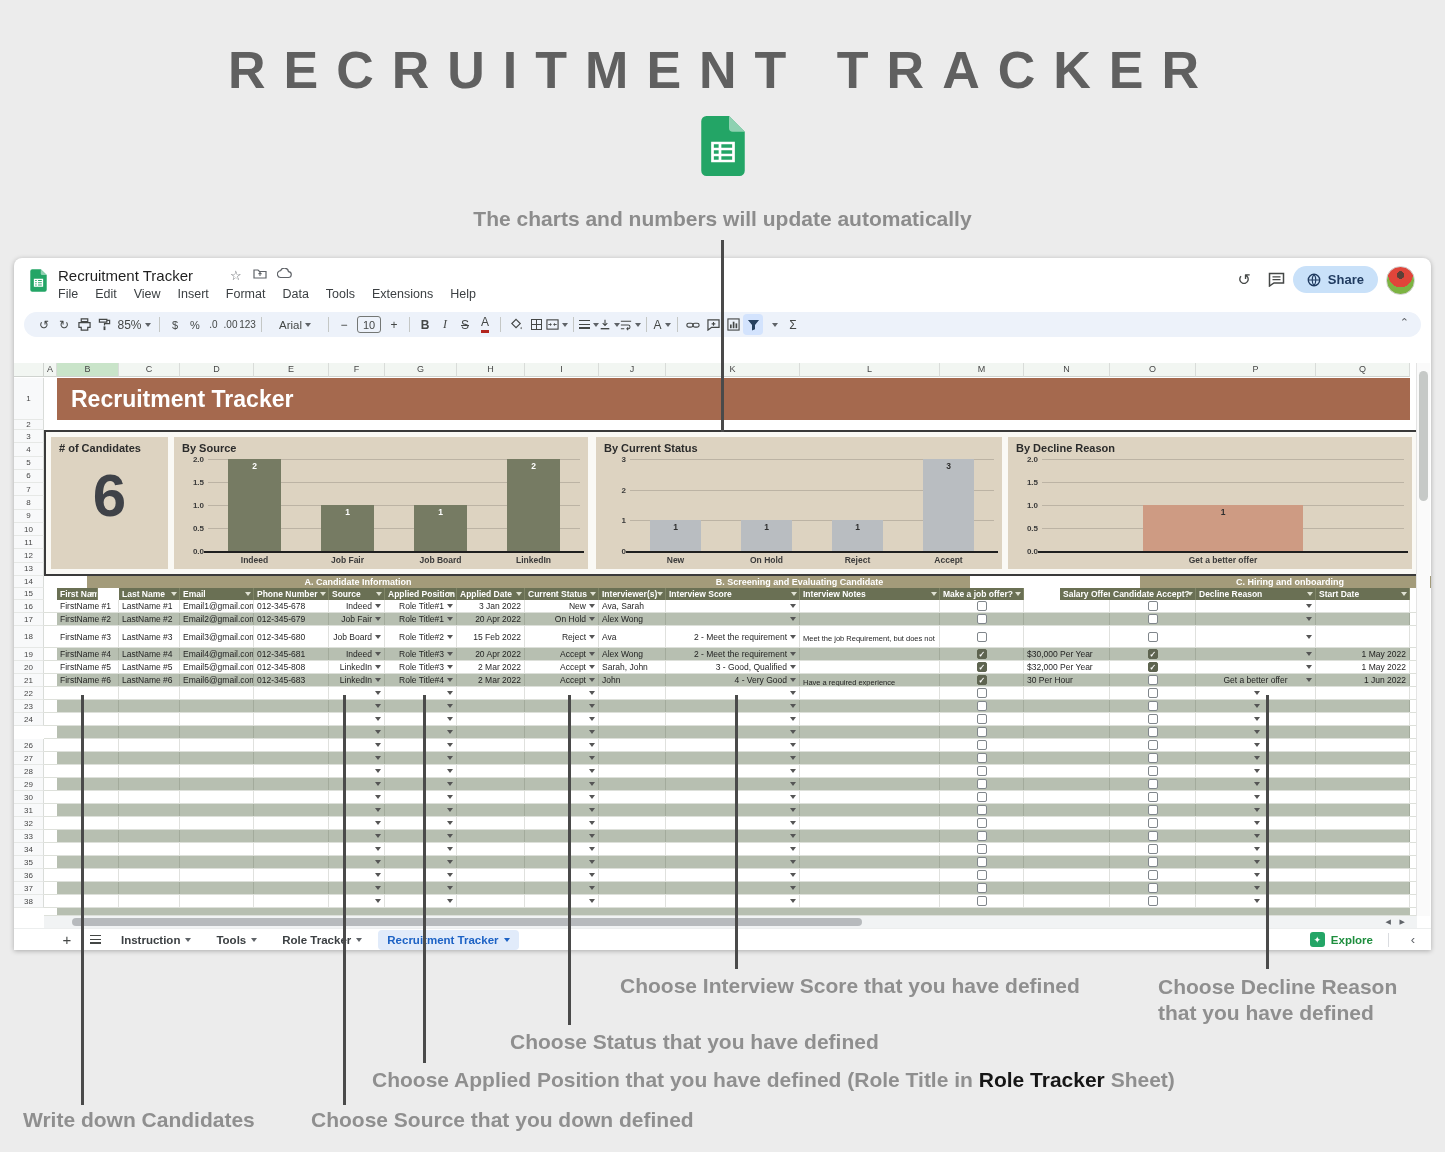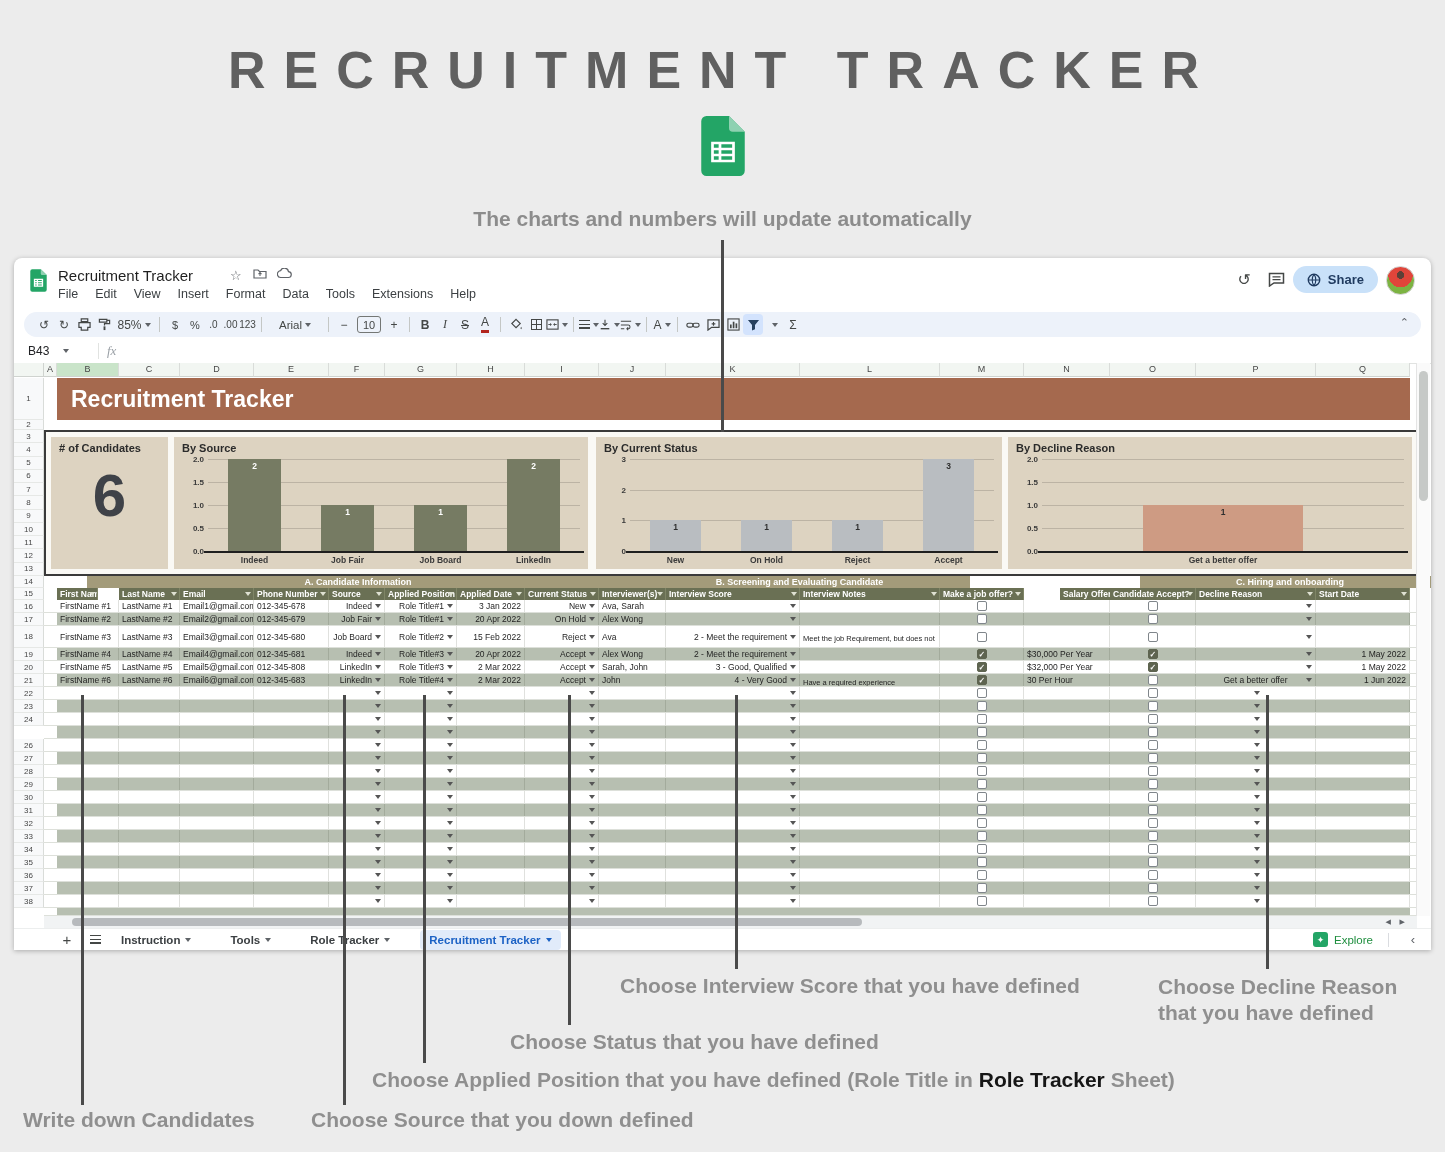--- a/index.html
+++ b/index.html
@@ -78,21 +78,21 @@
   #hthumb{position:absolute;left:28px;top:2px;width:790px;height:8px;background:#b7babd;border-radius:4px;}
   .harrow{position:absolute;top:2px;font-size:7px;color:#5f6368;}
   #tabbar{position:absolute;left:0;bottom:0;width:100%;height:22px;background:#fff;border-top:1px solid #eceeee;display:flex;align-items:center;padding-left:42px;gap:6px;box-sizing:border-box;font-size:11.5px;color:#3c4043;}
   #tab-add{font-size:15px;color:#444746;width:22px;text-align:center;}
   #tab-all{width:22px;display:flex;justify-content:center;}
   .tab{display:flex;align-items:center;gap:5px;padding:2px 9px;font-weight:bold;border-radius:4px;height:16px;}
   .tab.active{background:#e1ebfa;color:#1c62c5;}
   .tab.active .caret{border-top-color:#1c62c5;}
   #explore{position:absolute;right:58px;display:flex;align-items:center;gap:6px;}
   #explore-ic{width:15px;height:15px;background:#23a566;border-radius:3px;color:#fff;font-size:9px;display:flex;align-items:center;justify-content:center;}
-  #explore-label{color:#1e8e3e;font-size:11.5px;}
+  #explore-label{color:#1e8e3e;font-size:11.5px;font-weight:bold;}
   #tab-sep{position:absolute;right:42px;width:1px;height:14px;background:#dadce0;}
   #tab-chev{position:absolute;right:16px;font-size:13px;color:#5f6368;}
   
   .vline{position:absolute;width:3px;background:#4a4a4a;z-index:50;}
   #ln-top{left:721px;top:240px;height:192px;}
   #ln-a{left:81px;top:695px;height:410px;}
   #ln-b{left:343px;top:695px;height:410px;}
   #ln-c{left:423px;top:695px;height:368px;}
   #ln-d{left:568px;top:695px;height:330px;}
   #ln-e{left:735px;top:695px;height:274px;}
@@ -308,28 +308,20 @@
       </div>
       <div class="tb">
         <span class="dd-caret"></span>
       </div>
       <div class="tb">
         <span>Σ</span>
       </div>
     </div>
   <span id="tb-collapse">⌃</span>
 
-  <div id="fbar">
-    <div id="namebox">
-      <span>B43</span>
-      <span class="caret"></span>
-    </div>
-    <div id="fbar-sep"></div>
-    <span id="fx">fx</span>
-  </div>
 
   <div id="corner"></div>
   <div id="colheads">
       <div class="colhead" style="left: 30px; width: 13px;">A</div>
       <div class="colhead sel" style="left: 43px; width: 62px;">B</div>
       <div class="colhead" style="left: 105px; width: 61px;">C</div>
       <div class="colhead" style="left: 166px; width: 74px;">D</div>
       <div class="colhead" style="left: 240px; width: 75px;">E</div>
       <div class="colhead" style="left: 315px; width: 56px;">F</div>
       <div class="colhead" style="left: 371px; width: 72px;">G</div>
@@ -1346,21 +1338,21 @@
     <div id="hthumb"></div>
     <span class="harrow" style="right:26px;">◀</span>
     <span class="harrow" style="right:12px;">▶</span>
   </div>
 
   <div id="tabbar">
     <span id="tab-add">+</span>
     <span id="tab-all">
         <span class="lines-icon"></span>
       </span>
-    <span id="tabs-host" style="display:flex;gap:21px;align-items:flex-start;">
+    <span id="tabs-host" style="display:flex;gap:7px;align-items:flex-start;">
         <div class="tab">
           <span>Instruction</span>
           <span class="caret"></span>
         </div>
         <div class="tab">
           <span>Tools</span>
           <span class="caret"></span>
         </div>
         <div class="tab">
           <span>Role Tracker</span>

